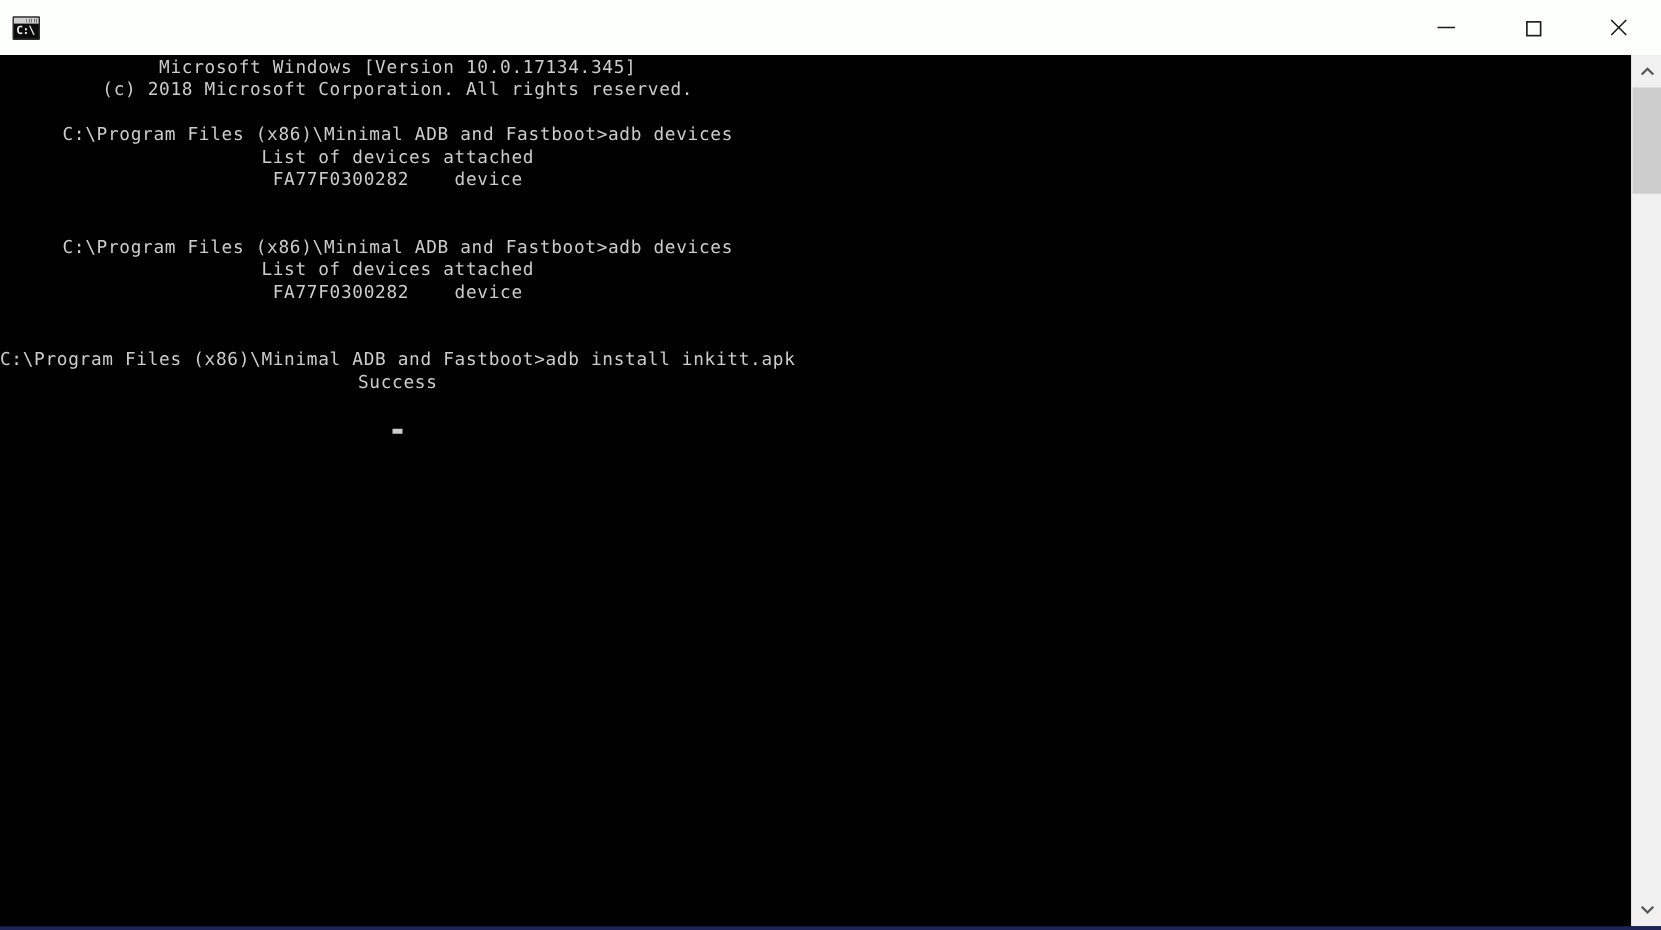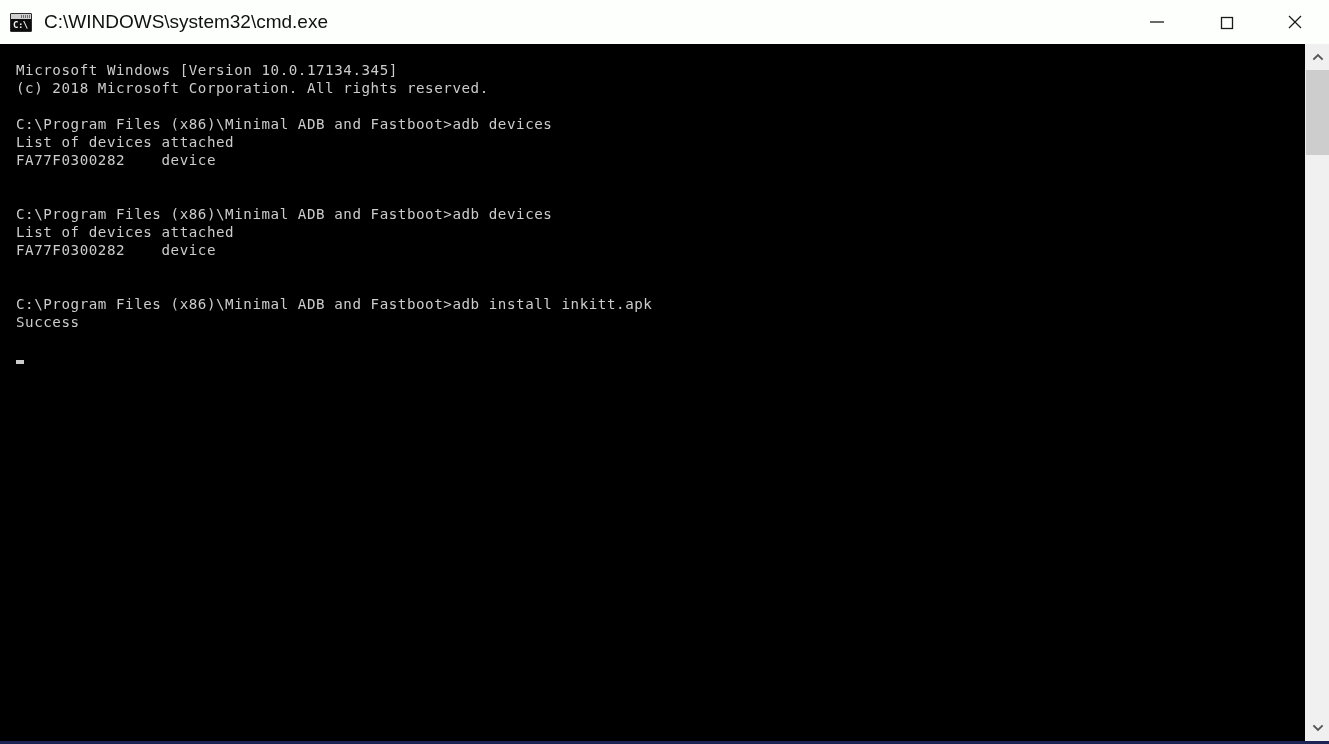--- a/index.html
+++ b/index.html
@@ -129,31 +129,32 @@
   .console {
     position: absolute;
     left: 0;
     top: 44px;
     width: 1305px;
     height: 697px;
     background: #000000;
     overflow: hidden;
   }
   .console-text {
-    margin: 16px;
+    margin: 0;
     padding: 0;
     position: absolute;
     left: 0;
     top: 1px;
     color: #cccccc;
     font-family: "DejaVu Sans Mono", "Liberation Mono", monospace;
     font-size: 14.2px;
     line-height: 18px;
     white-space: pre;
     letter-spacing: 0.55px;
+    text-align: center;
     -webkit-font-smoothing: none;
   }
   .cursor {
     display: inline-block;
     width: 8px;
     height: 4px;
     background: #cccccc;
     vertical-align: -1px;
     margin-left: 0px;
   }
@@ -197,21 +198,20 @@
 
 <div class="window">
 
   <div class="titlebar">
     <div class="title-left">
       <div class="app-icon">
         <div class="ic-bar"></div>
         <div class="ic-body"></div>
         <div class="ic-text">C:\</div>
       </div>
-      <div class="title-text">C:\WINDOWS\system32\cmd.exe</div>
     </div>
 
     <div class="win-controls">
       <button class="win-btn" aria-label="Minimize">
         <svg width="24" height="24" viewBox="0 0 24 24">
           <line x1="5" y1="12" x2="19" y2="12" stroke="#1a1a1a" stroke-width="1.3"></line>
         </svg>
       </button>
       <button class="win-btn" aria-label="Maximize">
         <svg width="24" height="24" viewBox="0 0 24 24">

